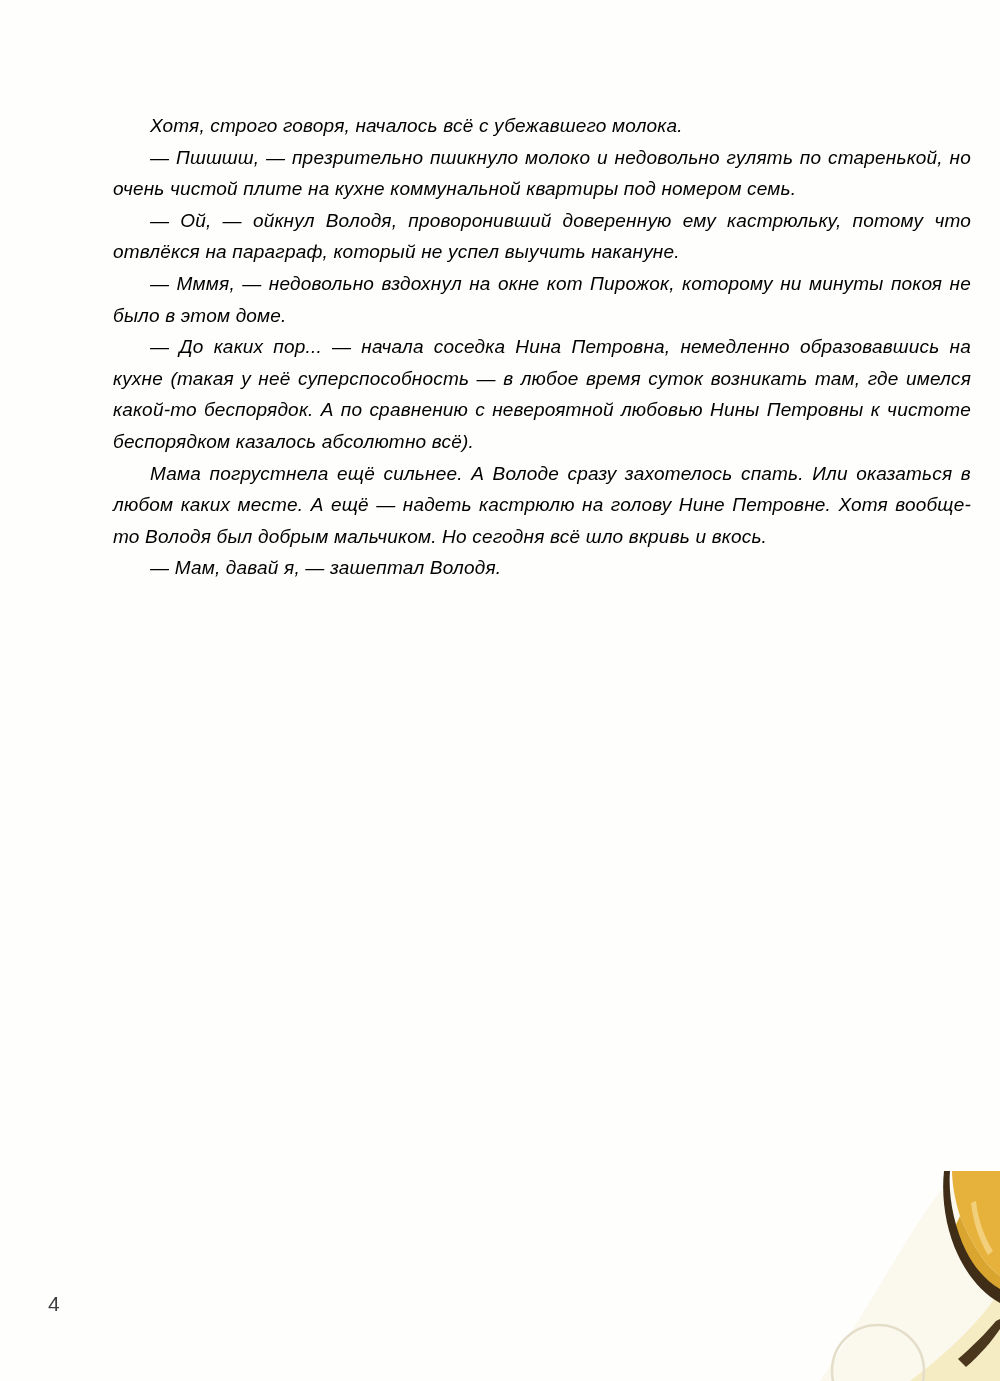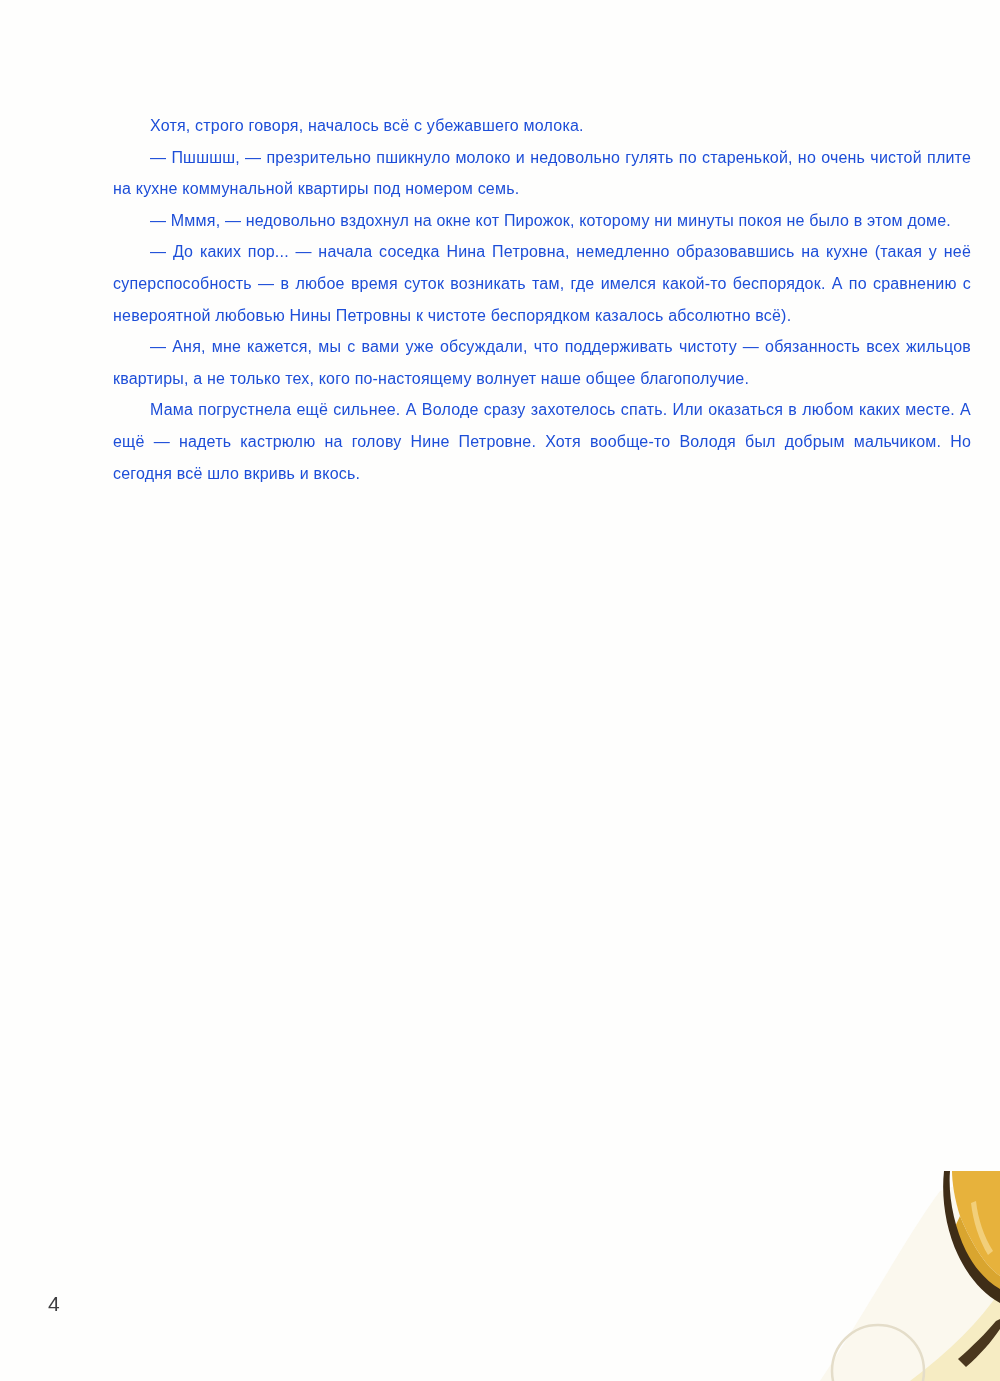--- a/index.html
+++ b/index.html
@@ -17,26 +17,27 @@
   .page {
     position: absolute;
     inset: 0;
     background: #fefefd;
   }
   .text-column {
     position: absolute;
     left: 113px;
     top: 110px;
     width: 858px;
-    color: #1d4ed8;
-    font-size: 16px;
+    color: #000000;
+    font-size: 19px;
     line-height: 31.6px;
     text-align: justify;
     letter-spacing: 0.2px;
     hyphens: none;
+    font-style: italic;
   }
   .text-column p {
     margin: 0;
     padding: 0;
     text-indent: 37px;
   }
   .page-number {
     position: absolute;
     left: 48px;
     top: 1292px;
@@ -53,24 +54,25 @@
   }
 </style>
 </head>
 <body>
 
 <div class="page">
 
   <div class="text-column">
     <p>Хотя, строго говоря, началось всё с убежавшего молока.</p>
     <p>— Пшшшш, — презрительно пшикнуло молоко и недовольно гулять по старенькой, но очень чистой плите на кухне коммунальной квартиры под номером семь.</p>
+    <p>— Ой, — ойкнул Володя, проворонивший доверенную ему кастрюльку, потому что отвлёкся на параграф, который не успел выучить накануне.</p>
     <p>— Мммя, — недовольно вздохнул на окне кот Пирожок, которому ни минуты покоя не было в этом доме.</p>
     <p>— До каких пор... — начала соседка Нина Петровна, немедленно образовавшись на кухне (такая у неё суперспособность — в любое время суток возникать там, где имелся какой-то беспорядок. А по сравнению с невероятной любовью Нины Петровны к чистоте беспорядком казалось абсолютно всё).</p>
-    <p>— Аня, мне кажется, мы с вами уже обсуждали, что поддерживать чистоту — обязанность всех жильцов квартиры, а не только тех, кого по-настоящему волнует наше общее благополучие.</p>
     <p>Мама погрустнела ещё сильнее. А Володе сразу захотелось спать. Или оказаться в любом каких месте. А ещё — надеть кастрюлю на голову Нине Петровне. Хотя вообще-то Володя был добрым мальчиком. Но сегодня всё шло вкривь и вкось.</p>
+    <p>— Мам, давай я, — зашептал Володя.</p>
   </div>
 
   <div class="page-number">4</div>
 
   <svg class="corner-illustration" viewBox="0 0 200 210" xmlns="http://www.w3.org/2000/svg">
 
     <path d="M200,0 L200,210 L20,210 C60,150 110,60 140,20 Z" fill="#fbf8ee"></path>
 
     <path d="M200,120 L200,210 L110,210 C150,180 180,150 200,120 Z" fill="#f6ecc3"></path>
 

